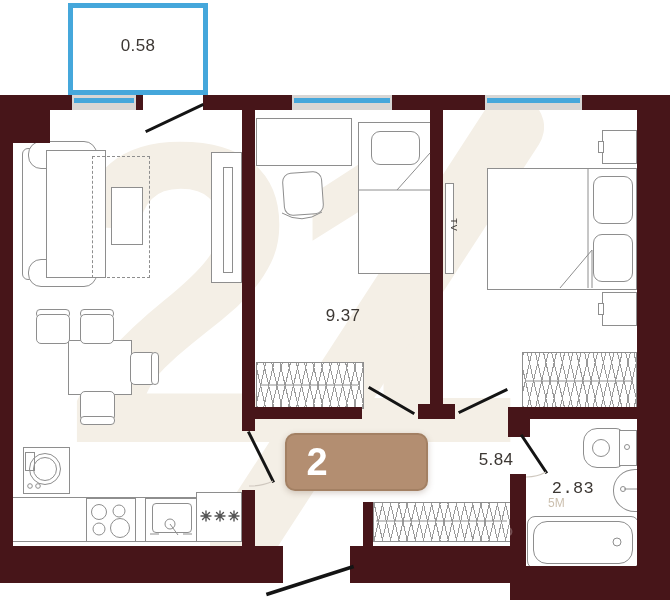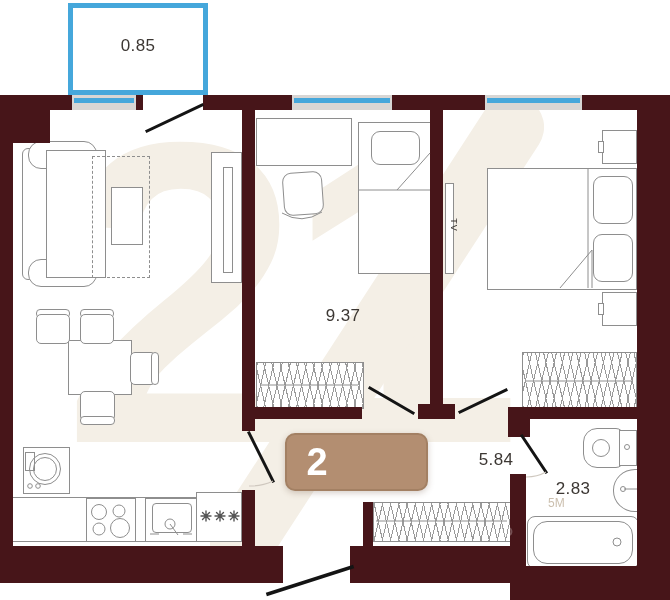--- a/index.html
+++ b/index.html
@@ -42,21 +42,21 @@
 </style>
 </head>
 <body>
 
 <div class="plan">
 
   <div class="wm-big">21</div>
   <div class="wm-swoosh"></div>
 
   <div class="balcony" style="left:68px;top:3px;width:130px;height:82px;"></div>
-  <div class="label" style="left:68px;top:36px;width:140px;">0.85</div>
+  <div class="label" style="left:68px;top:36px;width:140px;">0.58</div>
 
   <div class="wall" style="left:0;top:95px;width:72px;height:15px;"></div>
   <div class="wall" style="left:136px;top:95px;width:7px;height:15px;"></div>
   <div class="wall" style="left:203px;top:95px;width:89px;height:15px;"></div>
   <div class="wall" style="left:392px;top:95px;width:93px;height:15px;"></div>
   <div class="wall" style="left:582px;top:95px;width:88px;height:15px;"></div>
   <div class="wall" style="left:0;top:95px;width:13px;height:488px;"></div>
   <div class="wall" style="left:0;top:110px;width:50px;height:33px;"></div>
   <div class="wall" style="left:637px;top:95px;width:33px;height:505px;"></div>
   <div class="wall" style="left:242px;top:110px;width:13px;height:321px;"></div>
@@ -128,21 +128,21 @@
 
   <div class="furn" style="left:583px;top:428px;width:39px;height:38px;border-radius:14px 8px 8px 14px;"></div>
   <div class="furn" style="left:592px;top:439px;width:16px;height:16px;border-radius:50%;"></div>
   <div class="furn" style="left:619px;top:430px;width:16px;height:34px;"></div>
   <div class="furn" style="left:613px;top:469px;width:24px;height:41px;border-radius:22px 0 0 22px / 21px 0 0 21px;"></div>
   <div class="furn" style="left:527px;top:516px;width:110px;height:51px;border-radius:8px;"></div>
   <div class="furn" style="left:533px;top:521px;width:98px;height:41px;border-radius:14px;"></div>
 
   <div class="label" style="left:293px;top:306px;width:100px;">9.37</div>
   <div class="label" style="left:456px;top:450px;width:80px;">5.84</div>
-  <div class="label" style="left:533px;top:479px;width:80px;">2.83</div>
+  <div class="label" style="left:533px;top:479px;width:80px;font-family:Liberation Mono, monospace;">2.83</div>
 
   <div class="wm-frag1">5М</div>
   <div class="wm-frag2">ID</div>
 
   <svg class="overlay" width="670" height="600" viewBox="0 0 670 600">
     <g stroke="var(--door-line)" stroke-width="3" stroke-linecap="square">
       <line x1="147" y1="131" x2="202" y2="105"></line>
       <line x1="249" y1="433" x2="273" y2="481"></line>
       <line x1="413" y1="413" x2="370" y2="388"></line>
       <line x1="460" y1="412" x2="506" y2="390"></line>

